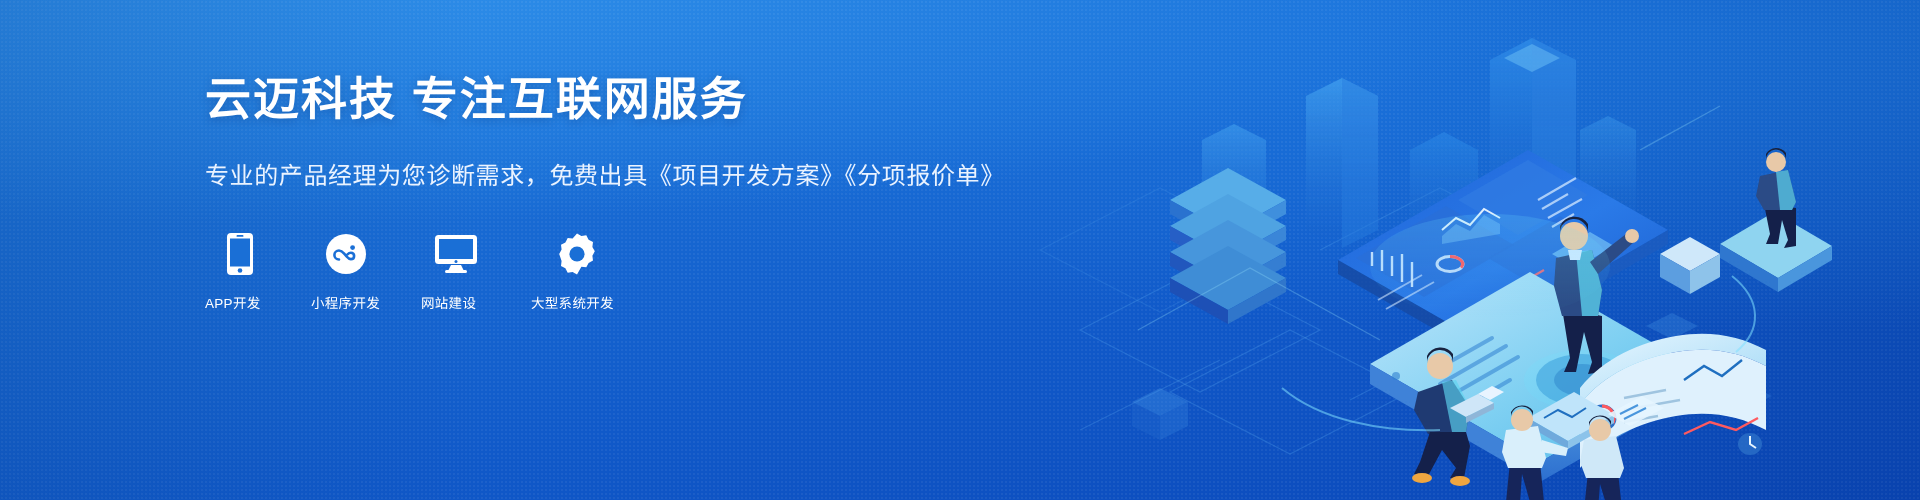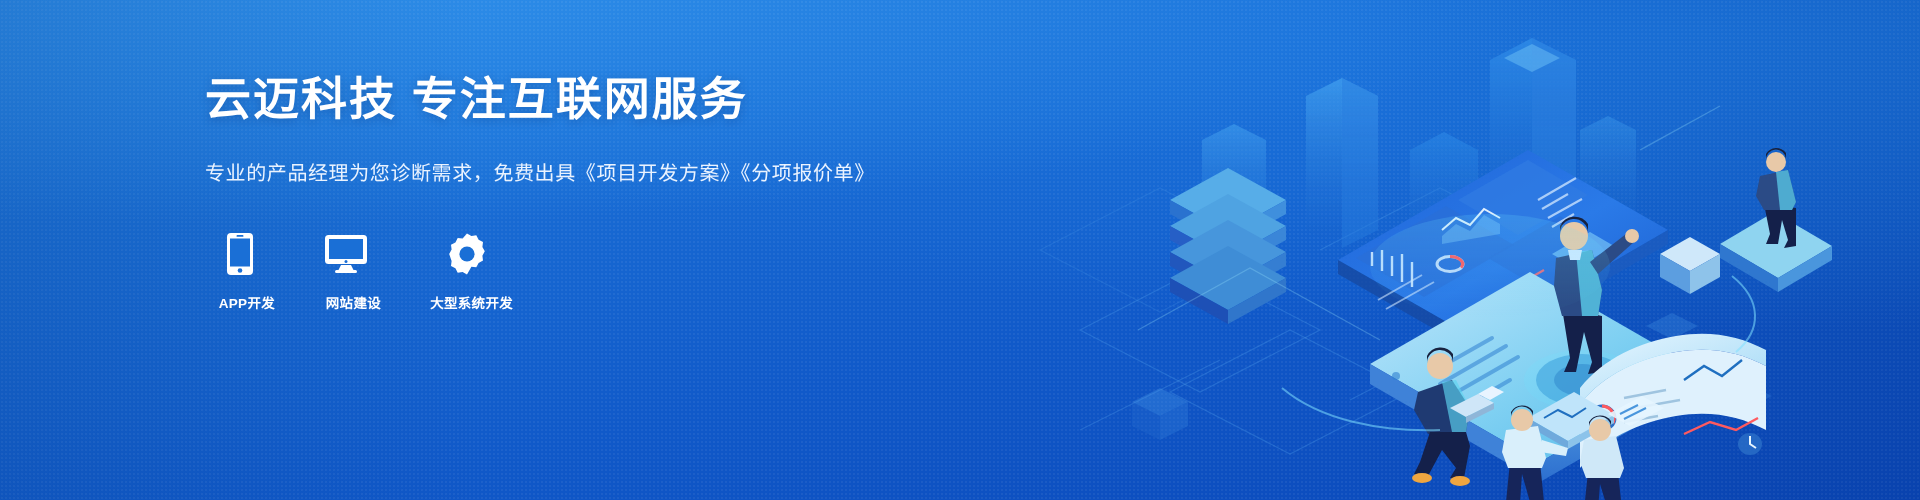--- a/index.html
+++ b/index.html
@@ -34,34 +34,34 @@
   .headline{
     margin:0;
     font-size:46px;line-height:1.18;
     font-weight:700;color:#ffffff;
     letter-spacing:2px;
     text-shadow:0 2px 10px rgba(0,30,90,.25);
     white-space:nowrap;
   }
   .sub{
     margin:0;padding-top:30px;
-    font-size:20px;line-height:1.72;
+    font-size:24px;line-height:1.72;
     color:#eaf3ff;letter-spacing:.6px;
     font-weight:400;
     white-space:nowrap;
     font-family:Liberation Serif, serif;
   }
   .sub span{display:block;}
 
   
   .services{
     position:absolute;left:205px;top:232px;
     display:flex;align-items:flex-end;gap:40px;
   }
-  .svc{width:70px;text-align:right;cursor:pointer;font-weight:bold;}
+  .svc{width:70px;text-align:left;cursor:pointer;}
   .svc .glyph{
     height:44px;display:flex;align-items:center;justify-content:center;
     margin-bottom:16px;
   }
   .svc .glyph svg{display:block;}
   .svc .cap{
     font-size:13.5px;color:#ffffff;white-space:nowrap;letter-spacing:.3px;
   }
   .svc:nth-child(2){margin-left:-4px;}
   .svc-wide{width:92px;}
@@ -364,20 +364,30 @@
         <svg width="26" height="42" viewBox="0 0 26 42">
           <rect x="0" y="0" width="26" height="42" rx="4" fill="#fff"></rect>
           <rect x="3" y="5.5" width="20" height="28" fill="#1a6fd6"></rect>
           <rect x="9.5" y="2" width="7" height="1.8" rx=".9" fill="#1a6fd6"></rect>
           <circle cx="13" cy="37.5" r="2.3" fill="#1a6fd6"></circle>
         </svg>
       </div>
       <div class="cap">APP开发</div>
     </div>
 
+    <div class="svc">
+      <div class="glyph">
+        <svg width="40" height="40" viewBox="0 0 40 40">
+          <circle cx="20" cy="20" r="20" fill="#fff"></circle>
+          <path d="M13 25.5c-2.6 0-4.6-2-4.6-4.5s2-4.5 4.6-4.5c2.2 0 3.6 1.2 5.2 3.1l2.4 2.9c1.5 1.8 2.6 2.6 4.2 2.6 1.9 0 3.3-1.4 3.3-3.2 0-1.8-1.4-3.2-3.3-3.2-1.3 0-2.2.5-3.3 1.6" fill="none" stroke="#1a6fd6" stroke-width="2.6" stroke-linecap="round"></path>
+          <circle cx="26.6" cy="13.6" r="2.4" fill="#1a6fd6"></circle>
+        </svg>
+      </div>
+      <div class="cap">小程序开发</div>
+    </div>
 
 
     <div class="svc">
       <div class="glyph">
         <svg width="44" height="40" viewBox="0 0 44 40">
           <rect x="1" y="1" width="42" height="29" rx="3.5" fill="#fff"></rect>
           <rect x="5" y="5" width="34" height="20" fill="#1a6fd6"></rect>
           <circle cx="22" cy="27.4" r="1.5" fill="#1a6fd6"></circle>
           <path d="M14 37 L30 37 L27 31 L17 31 Z" fill="#fff"></path>
           <rect x="11" y="36" width="22" height="3" rx="1.5" fill="#fff"></rect>

